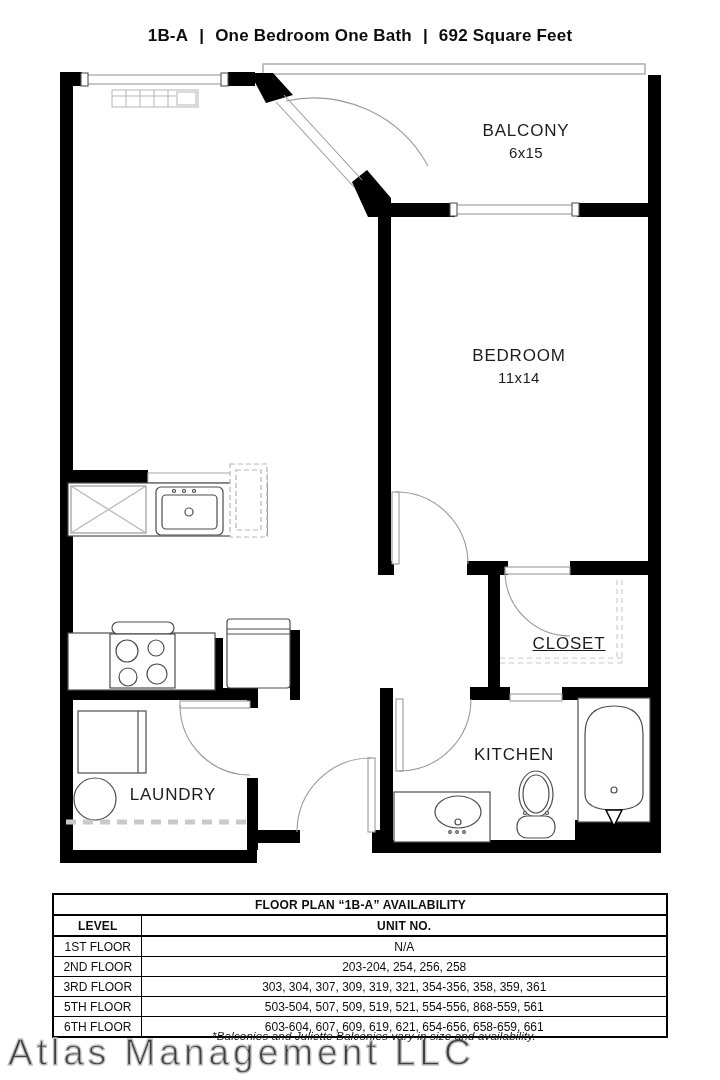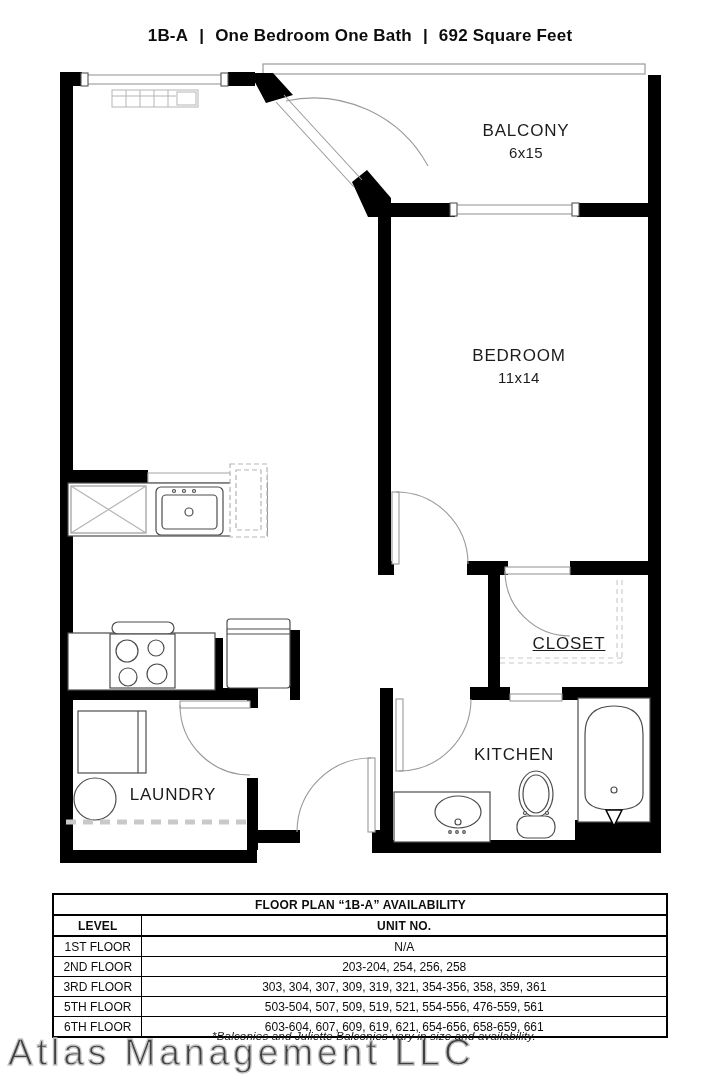--- a/index.html
+++ b/index.html
@@ -219,21 +219,21 @@
     <tr>
       <td>2ND FLOOR</td>
       <td>203-204, 254, 256, 258</td>
     </tr>
     <tr>
       <td>3RD FLOOR</td>
       <td>303, 304, 307, 309, 319, 321, 354-356, 358, 359, 361</td>
     </tr>
     <tr>
       <td>5TH FLOOR</td>
-      <td>503-504, 507, 509, 519, 521, 554-556, 476-559, 561</td>
+      <td>503-504, 507, 509, 519, 521, 554-556, 868-559, 561</td>
     </tr>
     <tr>
       <td>6TH FLOOR</td>
       <td>603-604, 607, 609, 619, 621, 654-656, 658-659, 661</td>
     </tr>
   </tbody>
     </table>
 
   <div class="watermark">Atlas Management LLC</div>
   <div class="footnote">*Balconies and Juliette Balconies vary in size and availability.</div>

